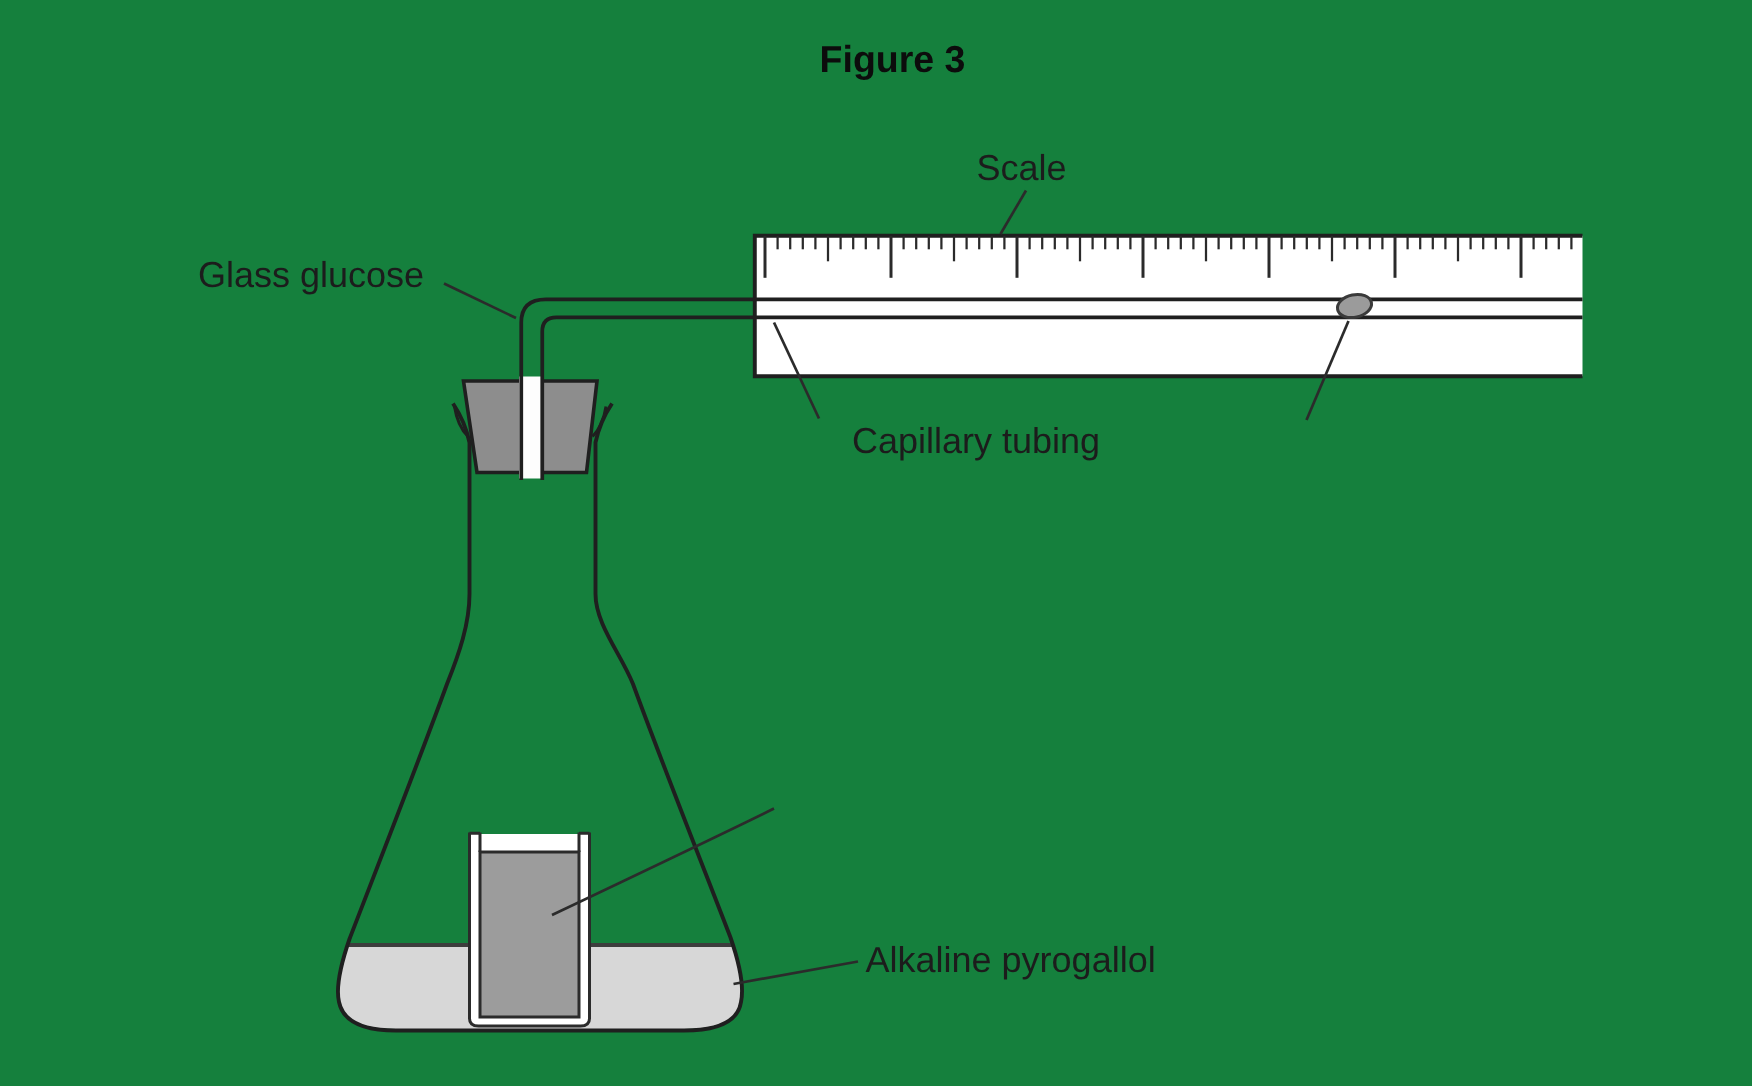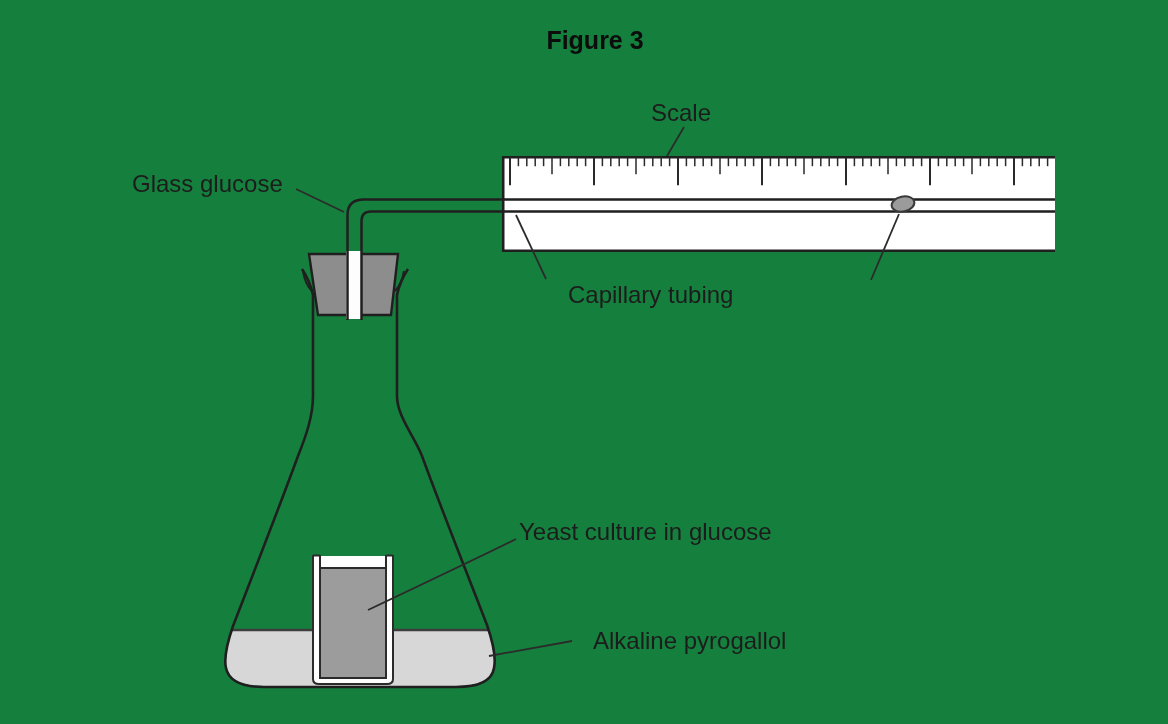--- a/index.html
+++ b/index.html
@@ -21,21 +21,21 @@
     position:absolute;
     font-size:24px;
     color:#1c1c1c;
     white-space:nowrap;
   }
   .lbl-scale{left:651px;top:99px;}
   .lbl-glass{left:132px;top:170px;}
   .lbl-capillary{left:540px;top:281px;margin-left:28px;}
   .lbl-coloured{left:856px;top:281px;}
   .lbl-yeast{left:519px;top:518px;}
-  .lbl-alkaline{left:577px;top:625px;line-height:31px;margin-left:16px;}
+  .lbl-alkaline{left:577px;top:625px;line-height:31px;}
   svg{position:absolute;left:0;top:0;}
 </style>
 </head>
 <body>
 
 <div class="page">
 
   <svg width="1168" height="724" viewBox="0 0 1168 724">
 
     <g>
@@ -154,19 +154,18 @@
 
   <div class="fig-title">Figure 3</div>
 
   <div class="lbl lbl-scale">Scale</div>
 
   <div class="lbl lbl-glass">Glass glucose</div>
 
   <div class="lbl lbl-capillary">Capillary tubing</div>
 
 
-  <div class="lbl lbl-yeast">Yeast culture in glucose</div>
 
   <div class="lbl lbl-alkaline">
     <span style="display:block">Alkaline pyrogallol</span>
   </div>
 
 </div>
 
 </body></html>

